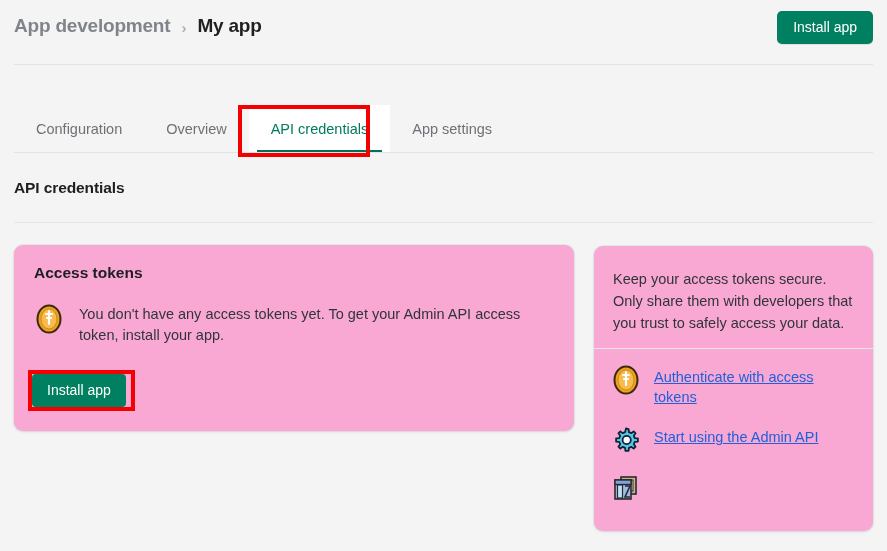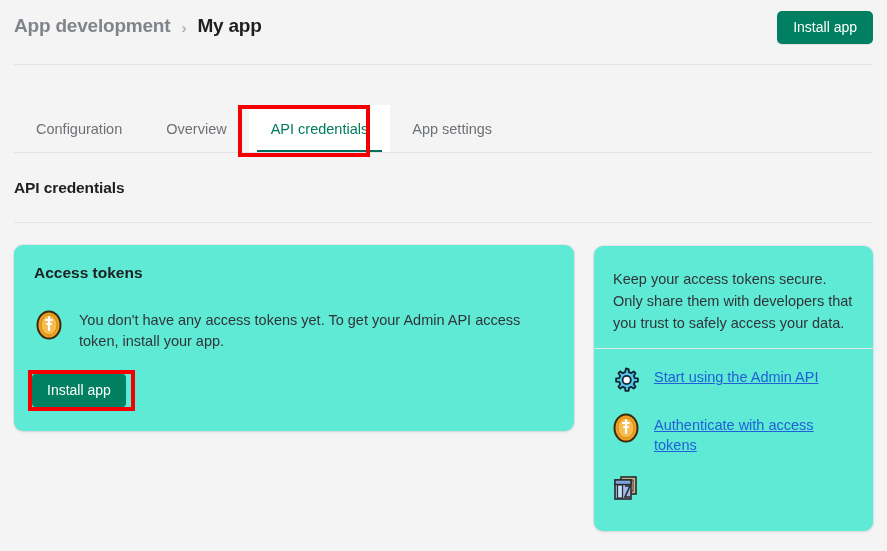--- a/index.html
+++ b/index.html
@@ -135,21 +135,21 @@
     position: absolute;
     left: 14px; top: 222px;
     width: 859px;
     height: 1px;
     background: #e3e5e7;
   }
 
   
   .card {
     position: absolute;
-    background: #5eead4;
+    background: #f9a8d4;
     border-radius: 9px;
     box-shadow: 0 0 0 1px rgba(6,44,82,0.05), 0 1px 3px rgba(64,66,69,0.12);
     box-sizing: border-box;
   }
   .card-left {
     left: 14px; top: 245px;
     width: 560px;
     height: 186px;
   }
   .card-right {
@@ -161,21 +161,21 @@
   .card-title {
     position: absolute;
     left: 20px; top: 19px;
     font-size: 15.5px;
     font-weight: bold;
     color: #1d1f21;
   }
 
   .token-row {
     position: absolute;
-    left: 20px; top: 65px;
+    left: 20px; top: 59px;
     width: 520px;
     display: flex;
     align-items: flex-start;
     gap: 15px;
   }
   .token-text {
     font-size: 14.5px;
     line-height: 21px;
     color: #31343a;
     max-width: 445px;
@@ -299,49 +299,49 @@
   </div>
 </div>
 <button class="card-install-btn">Install app</button>
 <div class="annot-btn"></div>
 
 <div class="card card-right">
   <div class="secure-note">Keep your access tokens secure. Only share them with developers that you trust to safely access your data.</div>
   <div class="right-rule"></div>
 
   <div class="link-list">
+
+    <div class="link-item">
+      <span class="icon-wrap">
+        <svg width="26" height="30" viewBox="0 0 26 30">
+          <ellipse cx="13" cy="15" rx="11.5" ry="13.5" fill="#f0a020" stroke="#3a2a10" stroke-width="2"></ellipse>
+          <ellipse cx="13" cy="15" rx="8" ry="10" fill="#f7bb4e" stroke="#d08d18" stroke-width="1"></ellipse>
+          <path d="M13 7 L13 20 M10 10 L16 10 M11 14 L15 14" stroke="#ffffff" stroke-width="2.2" fill="none" stroke-linecap="round"></path>
+        </svg>
+      </span>
+      <span class="link-text">Authenticate with access tokens</span>
+    </div>
 
     <div class="link-item">
       <span class="icon-wrap">
         <svg width="28" height="28" viewBox="0 0 28 28">
           <path d="M14 2.5 L16.6 3.1 L16.9 6.2 L19.2 7.2 L21.7 5.4 L23.6 7.3
                    L21.8 9.8 L22.8 12.1 L25.9 12.4 L25.9 15.6 L22.8 15.9
                    L21.8 18.2 L23.6 20.7 L21.7 22.6 L19.2 20.8 L16.9 21.8
                    L16.6 24.9 L13.4 24.9 L13.1 21.8 L10.8 20.8 L8.3 22.6
                    L6.4 20.7 L8.2 18.2 L7.2 15.9 L4.1 15.6 L4.1 12.4
                    L7.2 12.1 L8.2 9.8 L6.4 7.3 L8.3 5.4 L10.8 7.2 L13.1 6.2 Z" fill="#54c6f0" stroke="#11242e" stroke-width="1.8" stroke-linejoin="round"></path>
           <circle cx="14.7" cy="14" r="4.1" fill="#ffffff" stroke="#11242e" stroke-width="1.8"></circle>
         </svg>
       </span>
       <span class="link-text">Start using the Admin API</span>
     </div>
 
     <div class="link-item">
       <span class="icon-wrap">
-        <svg width="26" height="30" viewBox="0 0 26 30">
-          <ellipse cx="13" cy="15" rx="11.5" ry="13.5" fill="#f0a020" stroke="#3a2a10" stroke-width="2"></ellipse>
-          <ellipse cx="13" cy="15" rx="8" ry="10" fill="#f7bb4e" stroke="#d08d18" stroke-width="1"></ellipse>
-          <path d="M13 7 L13 20 M10 10 L16 10 M11 14 L15 14" stroke="#ffffff" stroke-width="2.2" fill="none" stroke-linecap="round"></path>
-        </svg>
-      </span>
-      <span class="link-text">Authenticate with access tokens</span>
-    </div>
-
-    <div class="link-item">
-      <span class="icon-wrap">
         <svg width="28" height="28" viewBox="0 0 28 28">
           <rect x="9" y="3" width="15" height="17" fill="#cbb48b" stroke="#2a2a2a" stroke-width="1.6"></rect>
           <rect x="12" y="6" width="9" height="11" fill="#e3d6bc" stroke="#2a2a2a" stroke-width="1"></rect>
           <rect x="3" y="6" width="16" height="19" fill="#9fb9e8" stroke="#2a2a2a" stroke-width="1.6"></rect>
           <rect x="3" y="6" width="16" height="4.5" fill="#7fa3dd" stroke="#2a2a2a" stroke-width="1.4"></rect>
           <rect x="5.5" y="11" width="5" height="13" fill="#bfe2f5" stroke="#2a2a2a" stroke-width="1.2"></rect>
           <path d="M13 12 L18 12 L13 23 L18 23" fill="none" stroke="#2a2a2a" stroke-width="1.6"></path>
         </svg>
       </span>
     </div>

